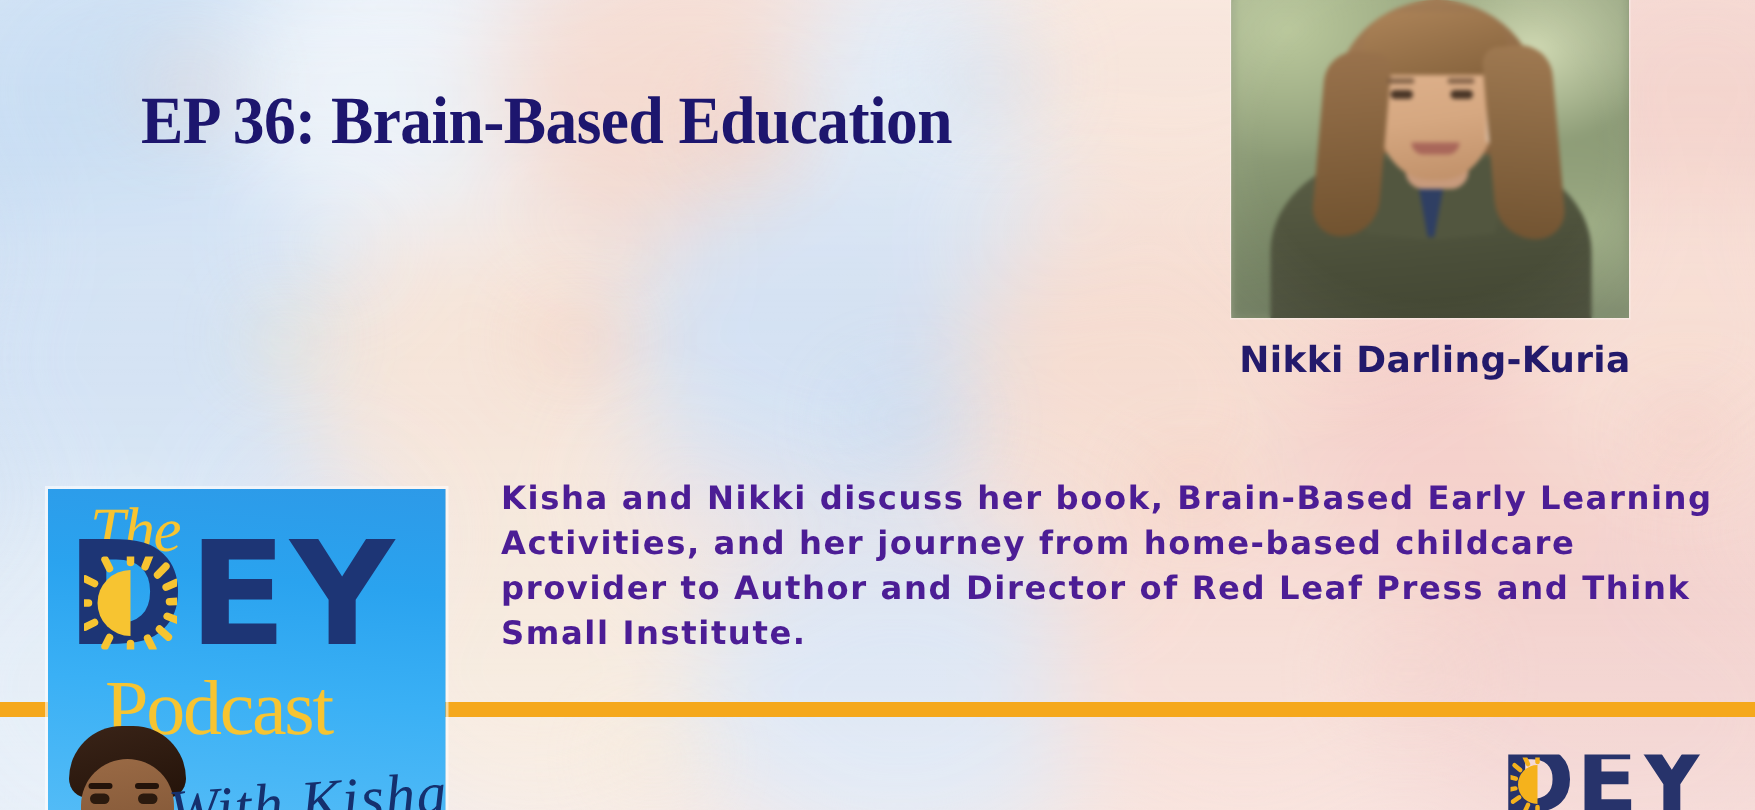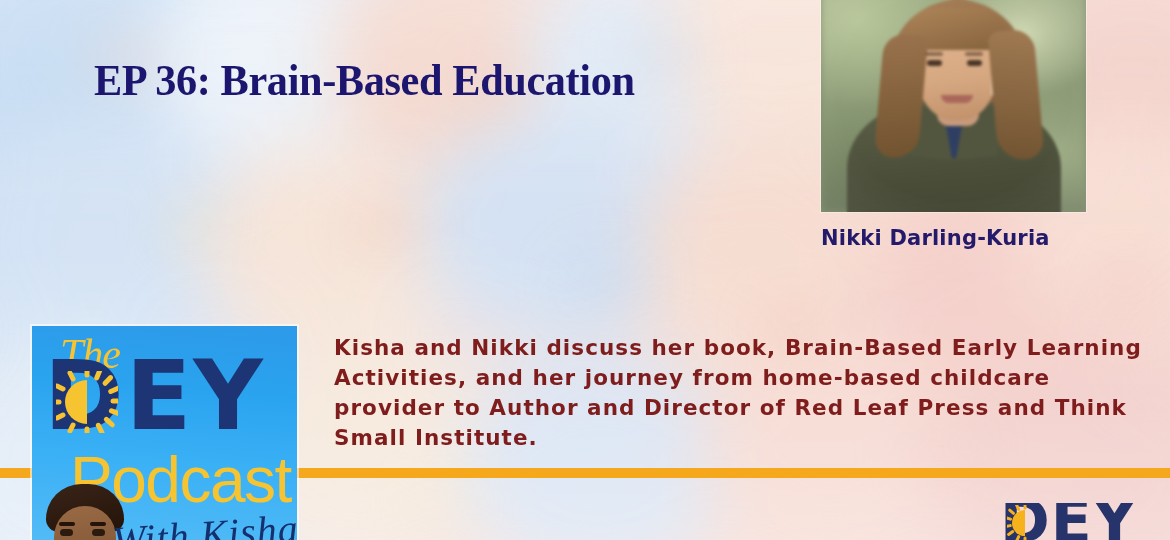--- a/index.html
+++ b/index.html
@@ -232,40 +232,40 @@
     inset: 0;
     background: radial-gradient(ellipse 200px 180px at 50% 48%, rgba(255,255,255,0) 55%, rgba(255,255,255,.10) 100%);
   }
 
   
   #guest-name {
     position: absolute;
     left: 821px;
     top: 226px;
     width: 266px;
-    text-align: left;
+    text-align: right;
     font-family: "DejaVu Sans", sans-serif;
     font-weight: bold;
-    font-size: 21px;
+    font-size: 24px;
     letter-spacing: .2px;
     color: #231a6b;
   }
 
   
   #episode-description {
     position: absolute;
     left: 334px;
-    top: 333px;
+    top: 318px;
     width: 818px;
     font-family: "DejaVu Sans", sans-serif;
     font-weight: bold;
     font-size: 21.5px;
     line-height: 30px;
     letter-spacing: 1.05px;
-    color: #7f1d1d;
+    color: #4c1d95;
   }
 
   
   #gold-rule {
     position: absolute;
     left: 0;
     top: 468px;
     width: 1170px;
     height: 10px;
     background: #f5a81c;
@@ -308,22 +308,22 @@
     position: absolute;
     left: 24px;
     top: 45px;
     width: 62px;
     height: 62px;
   }
   #podcast-cover .cv-podcast {
     position: absolute;
     left: 38px;
     top: 117px;
-    font-family: Liberation Sans, sans-serif;
-    font-size: 64px;
+    font-family: Liberation Serif, serif;
+    font-size: 52px;
     font-weight: normal;
     color: #f7c431;
     letter-spacing: -1.5px;
   }
   #podcast-cover .cv-host-photo {
     position: absolute;
     left: 6px;
     top: 158px;
     width: 92px;
     height: 80px;

